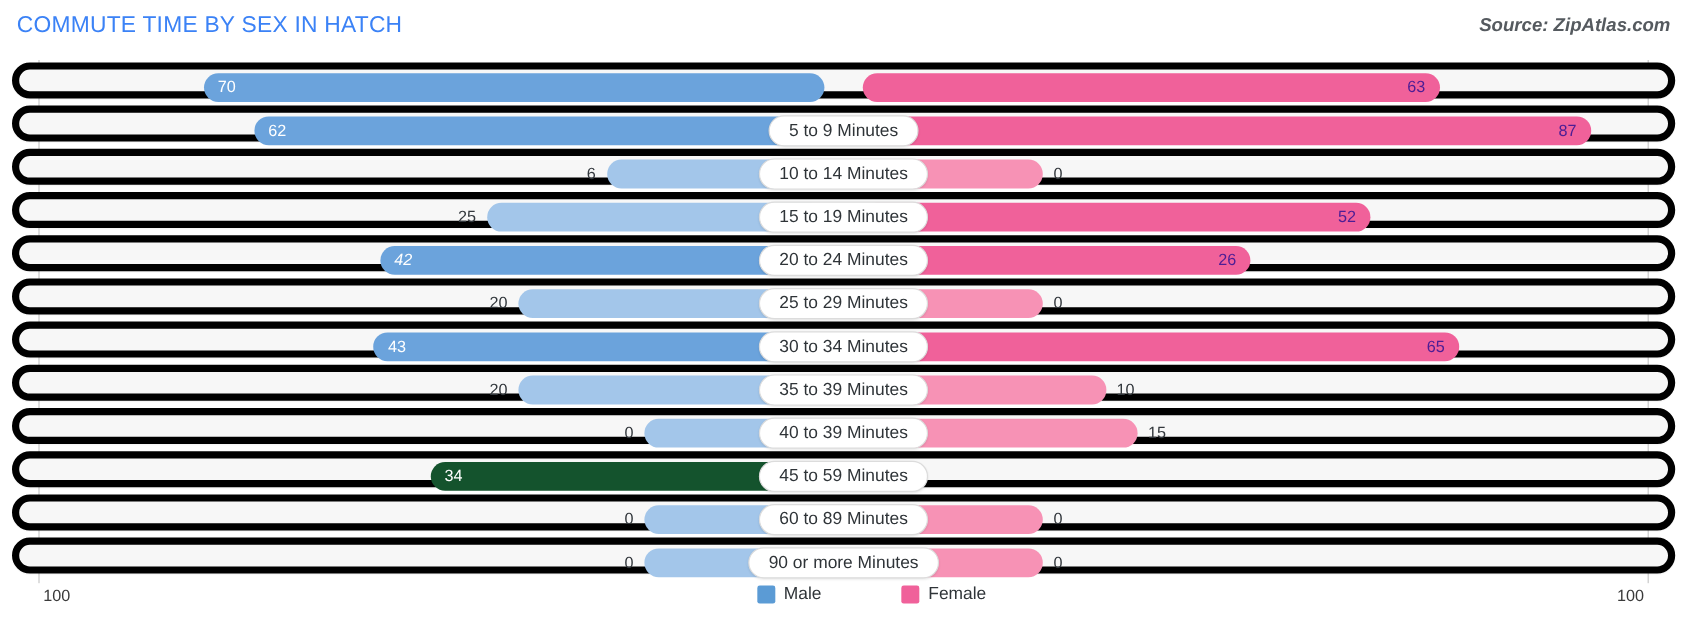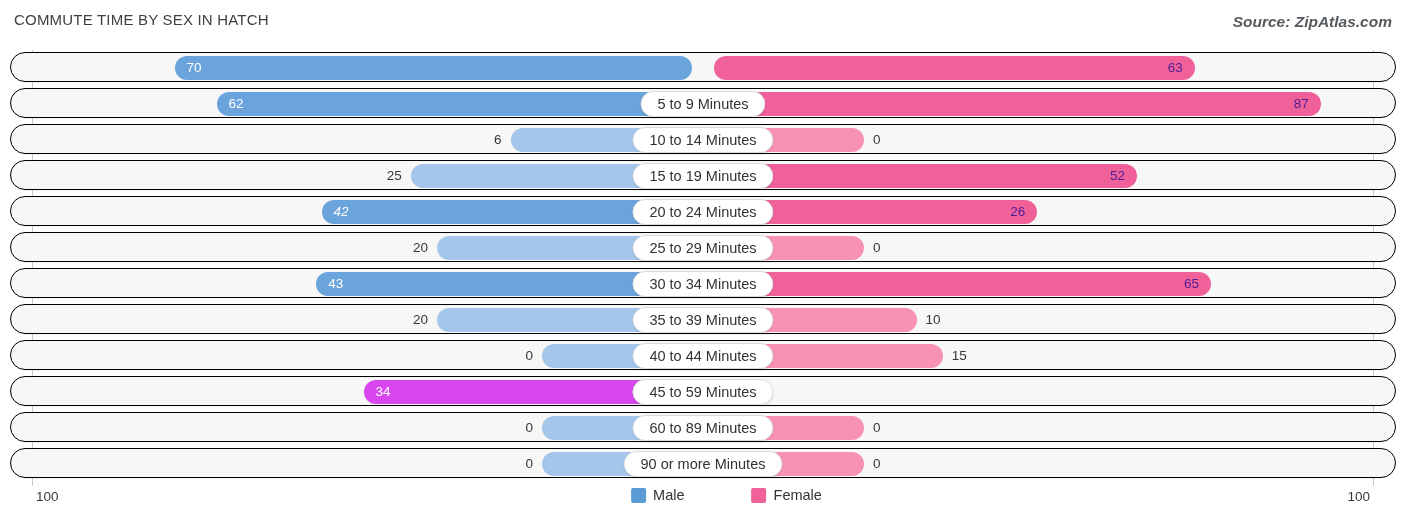--- a/index.html
+++ b/index.html
@@ -7,41 +7,41 @@
     width: 1406px; height: 523px;
     background: #ffffff;
     font-family: "Liberation Sans", sans-serif;
     overflow: hidden;
   }
   .page { position: relative; width: 1406px; height: 523px; }
 
   
   .title {
     position: absolute; left: 14px; top: 11px;
-    font-size: 15px; letter-spacing: .2px;
-    color: #404040; font-weight: 400; white-space: nowrap;
+    font-size: 19px; letter-spacing: .2px;
+    color: #3b82f6; font-weight: 400; white-space: nowrap;
   }
   .source {
     position: absolute; right: 14px; top: 13px;
     font-size: 15.5px; font-style: italic; font-weight: bold;
     color: #555a5f; white-space: nowrap;
   }
 
   
   .plot { position: absolute; left: 0; top: 50px; width: 1406px; height: 436px; }
   .axis-line {
     position: absolute; left: 32px; top: 0; width: 1px; height: 436px;
     background: #c9c9c9;
   }
   .axis-line.right { left: 1373px; }
 
   .row {
     position: absolute; left: 10px; width: 1386px; height: 30px;
     background: #f7f7f7;
-    border: 1px solid #000000;
+    border: 6px solid #000000;
     border-radius: 15px;
     box-shadow: 0 1px 1px rgba(0,0,0,.045);
   }
 
   .bar {
     position: absolute; top: 3px; height: 24px;
     border-radius: 12px;
   }
   .bar.male  { right: 703px; }
   .bar.female{ left: 703px; }
@@ -161,24 +161,24 @@
           </div>
           <div class="catlabel">35 to 39 Minutes</div>
         </div>
         <div class="row" style="top: 290px;">
           <div class="bar male" style="width: 150px; background: rgb(163, 198, 234);">
             <span class="barval outside-left">0</span>
           </div>
           <div class="bar female" style="width: 228.75px; background: rgb(247, 146, 181);">
             <span class="barval outside-right">15</span>
           </div>
-          <div class="catlabel">40 to 44 Minutes</div>
+          <div class="catlabel">40 to 39 Minutes</div>
         </div>
         <div class="row" style="top: 326px;">
-          <div class="bar male" style="width: 328.5px; background: #d946ef;">
+          <div class="bar male" style="width: 328.5px; background: #14532d;">
             <span class="barval inside-left">34</span>
           </div>
           <div class="catlabel">45 to 59 Minutes</div>
         </div>
         <div class="row" style="top: 362px;">
           <div class="bar male" style="width: 150px; background: rgb(163, 198, 234);">
             <span class="barval outside-left">0</span>
           </div>
           <div class="bar female" style="width: 150px; background: rgb(247, 146, 181);">
             <span class="barval outside-right">0</span>

